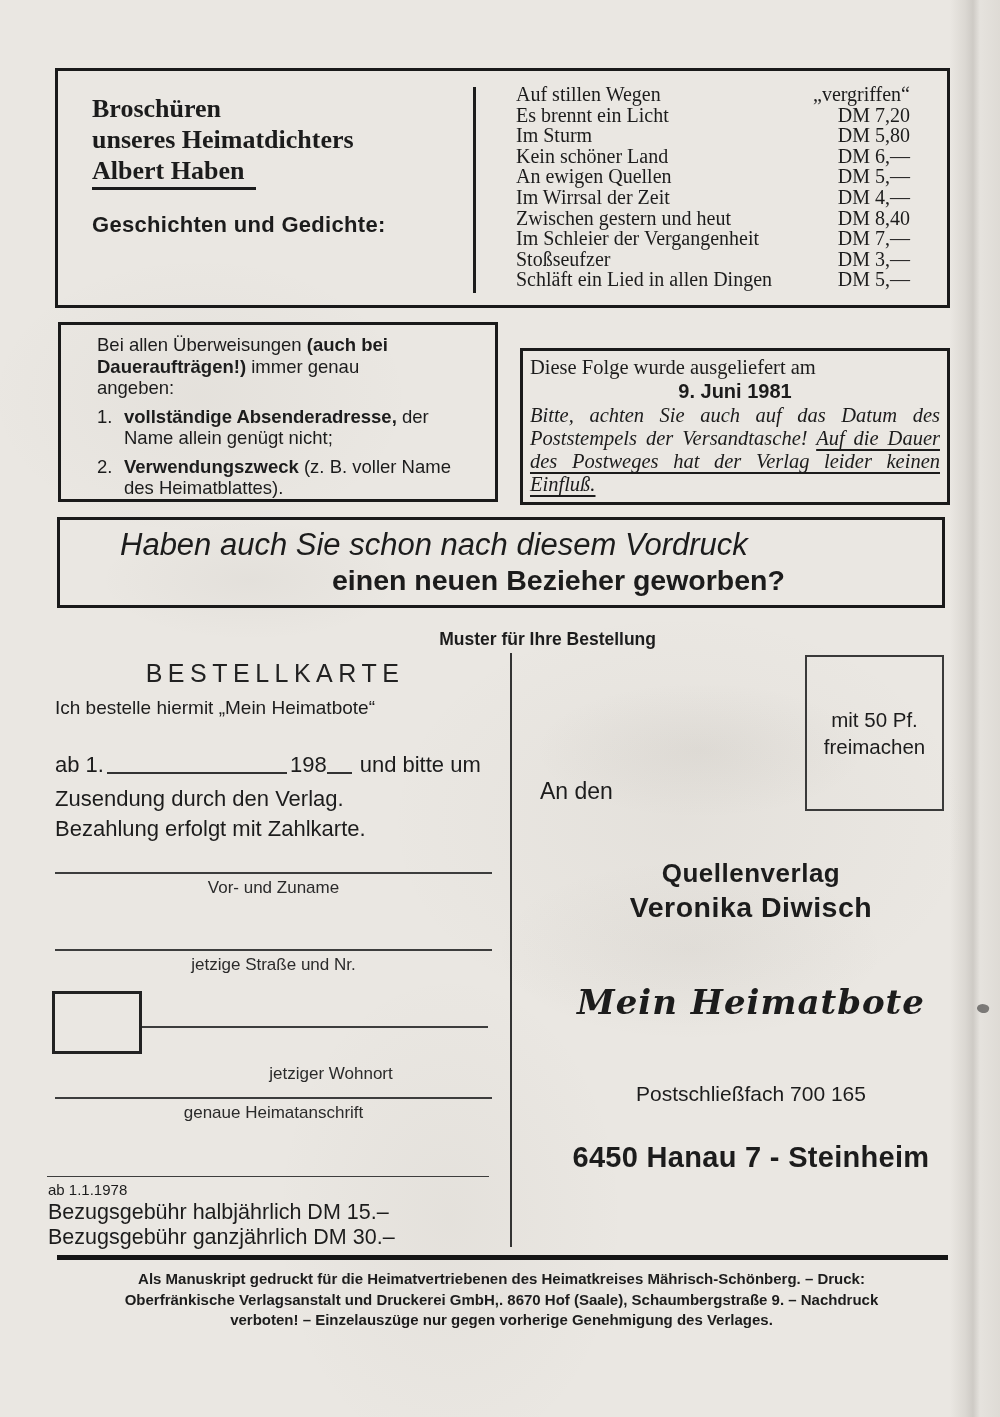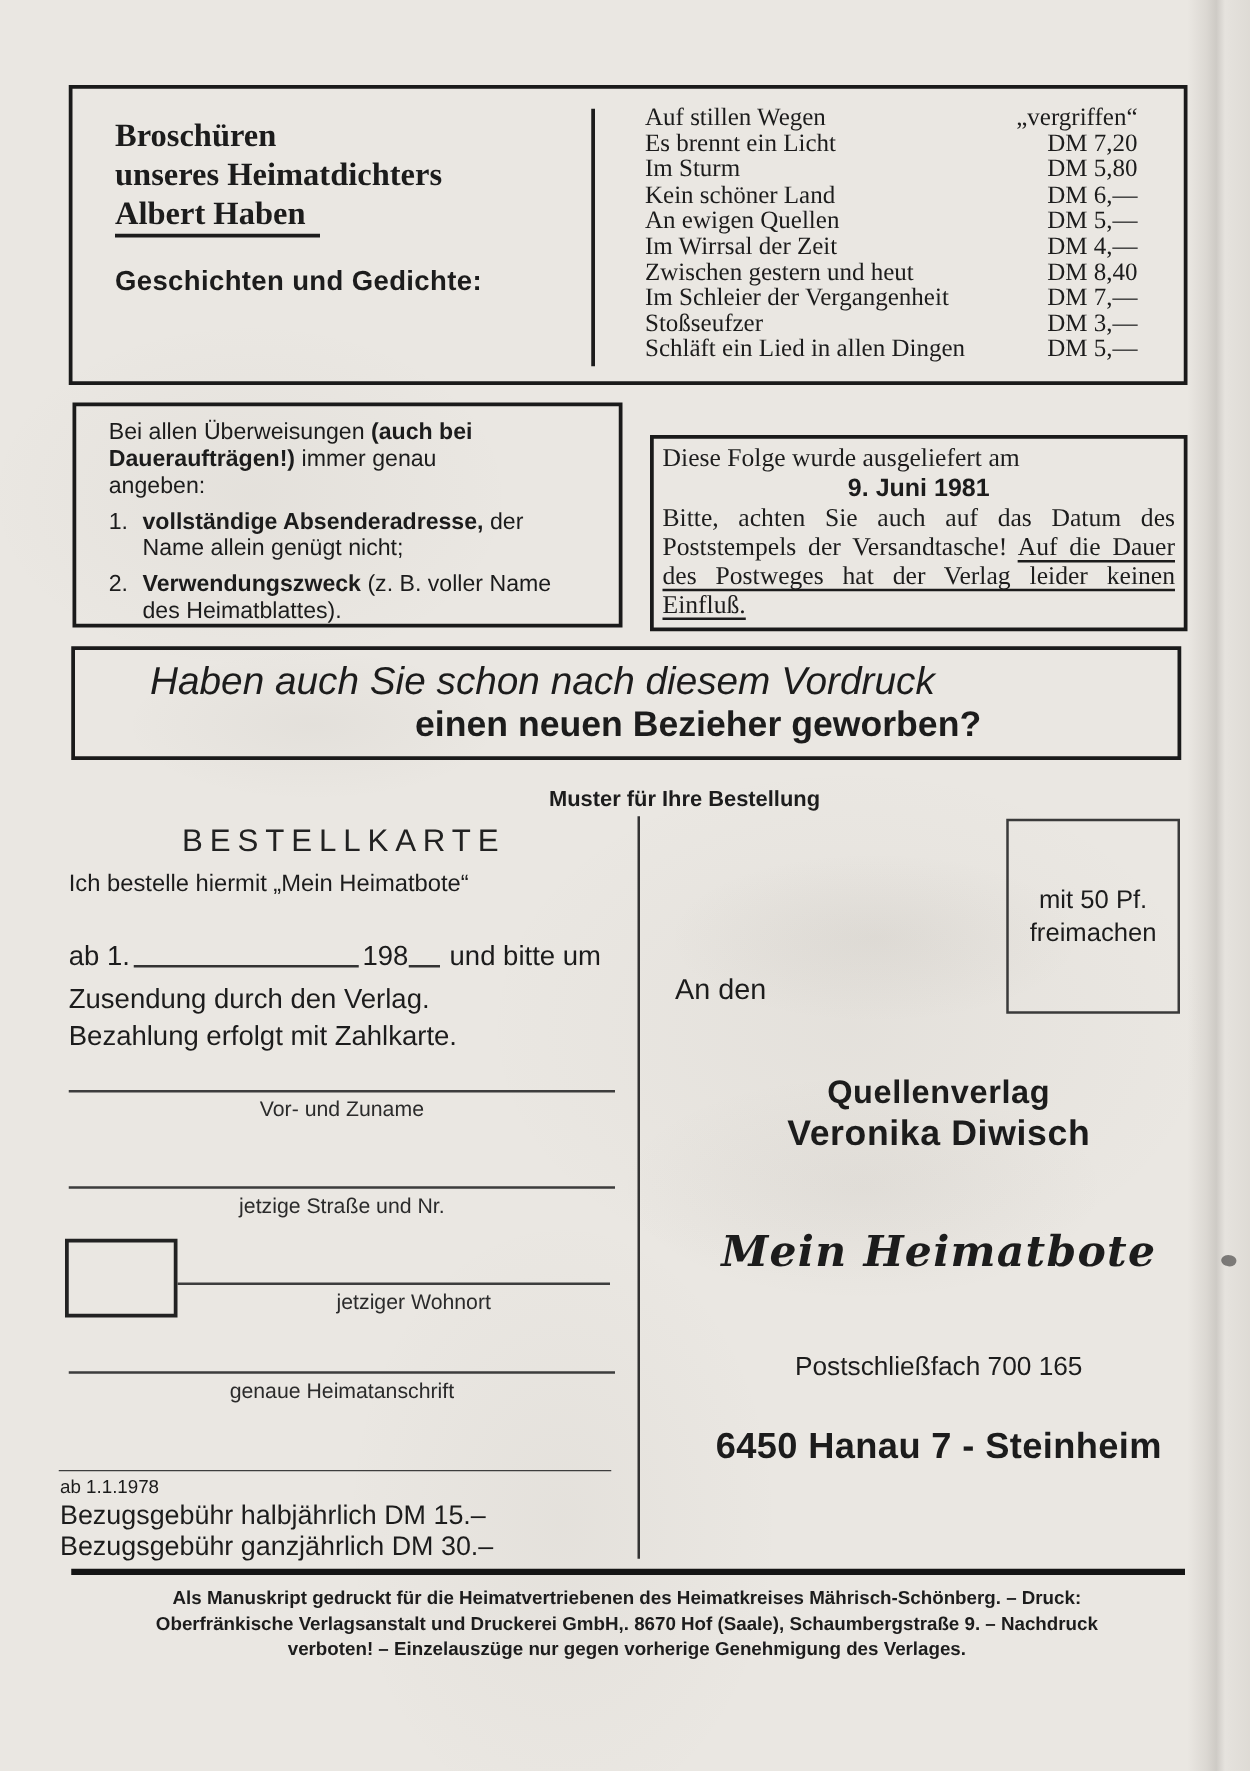--- a/index.html
+++ b/index.html
@@ -24,28 +24,28 @@
   
   #brochures-box { left:55px; top:68px; width:895px; height:240px; }
   #brochures-heading { position:absolute; left:34px; top:22px; font-weight:bold; font-size:26px; line-height:31px; white-space:nowrap; font-family:"Liberation Serif", serif; }
   .underlined-name { display:inline-block; border-bottom:3px solid #1c1c1c; padding:0 12px 1px 0; }
   #brochures-subheading { position:absolute; left:34px; top:141px; font-weight:bold; font-size:22px; letter-spacing:0.3px; white-space:nowrap; }
   #brochures-divider { position:absolute; left:415px; top:16px; width:3px; height:206px; background:#1c1c1c; }
   #price-list { position:absolute; left:458px; top:13px; width:394px; font-family:"Liberation Serif", serif; font-size:20px; line-height:20.6px; }
   .price-row { display:flex; justify-content:space-between; white-space:nowrap; }
 
   
-  #remittance-box { left:58px; top:322px; width:440px; height:180px; font-size:18.5px; line-height:21.5px; padding:9px 8px 0 26px; }
+  #remittance-box { left:58px; top:322px; width:440px; height:180px; font-size:18.5px; line-height:21.5px; padding:9px 8px 0 36px; }
   .num-item { margin-top:7px; padding-left:27px; position:relative; }
   .num-item .num { position:absolute; left:0; top:0; }
 
   
   #delivery-box { left:520px; top:348px; width:430px; height:157px; padding:5px 7px; font-family:"Liberation Serif", serif; font-size:20.5px; line-height:23px; }
   #delivery-date { font-family:"Liberation Sans", sans-serif; font-weight:bold; font-size:20px; text-align:center; margin:1px 0; }
-  #delivery-body { text-align:justify; }
+  #delivery-body { text-align:justify;font-style:italic; }
   .u { text-decoration:underline; text-underline-offset:3.5px; text-decoration-thickness:1.5px; }
 
   
   #recruit-banner { left:57px; top:517px; width:888px; height:91px; }
   #banner-line1 { margin:7px 0 0 60px; font-style:italic; font-size:31px; white-space:nowrap; }
   #banner-line2 { margin:1px 0 0 272px; font-weight:bold; font-size:28.5px; white-space:nowrap; }
 
   
   #order-sample-heading { left:350px; top:629px; width:306px; text-align:right; font-weight:bold; font-size:17.5px; white-space:nowrap; }
   #order-divider { left:510px; top:653px; width:2px; height:594px; background:#333; }
@@ -62,21 +62,21 @@
 
   .rule { position:absolute; height:0; border-top:2px solid #3d3d3d; }
   #rule-1 { left:55px; top:872px; width:437px; }
   #rule-2 { left:55px; top:949px; width:437px; }
   #rule-3 { left:142px; top:1026px; width:346px; }
   #rule-4 { left:55px; top:1097px; width:437px; }
   #rule-5 { left:47px; top:1176px; width:442px; border-top-width:1.5px; }
   .field-label { position:absolute; text-align:center; font-size:17px; color:#2b2b2b; white-space:nowrap; }
   #label-1 { left:55px; top:878px; width:437px; }
   #label-2 { left:55px; top:955px; width:437px; }
-  #label-3 { left:142px; top:1032px; width:346px;padding-left:32px; }
+  #label-3 { left:142px; top:1064px; width:346px;padding-left:32px; }
   #label-4 { left:55px; top:1103px; width:437px; }
   #plz-box { left:52px; top:991px; width:90px; height:63px; border:3px solid #222; }
 
   #fees-block { left:48px; top:1181px; white-space:nowrap; }
   #fees-date { font-size:15px; }
   .fee-line { font-size:21.5px; line-height:25px; }
   #fee-1 { margin-top:2px; }
 
   
   #stamp-box { left:805px; top:655px; width:139px; height:156px; border:2.5px solid #3a3a3a;

